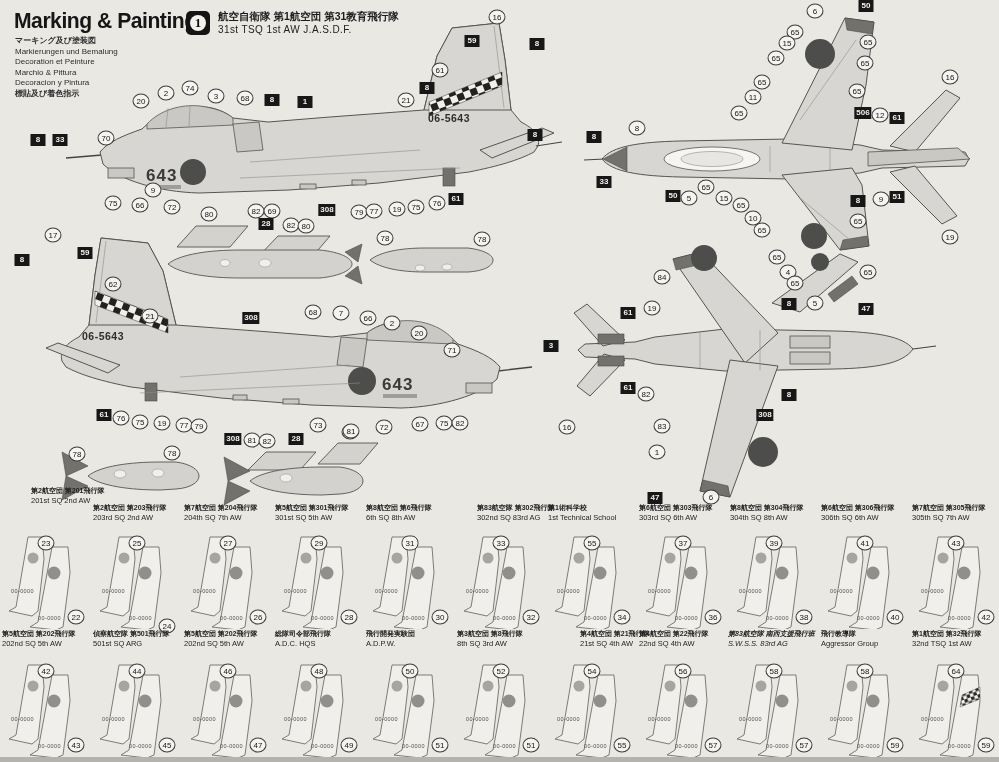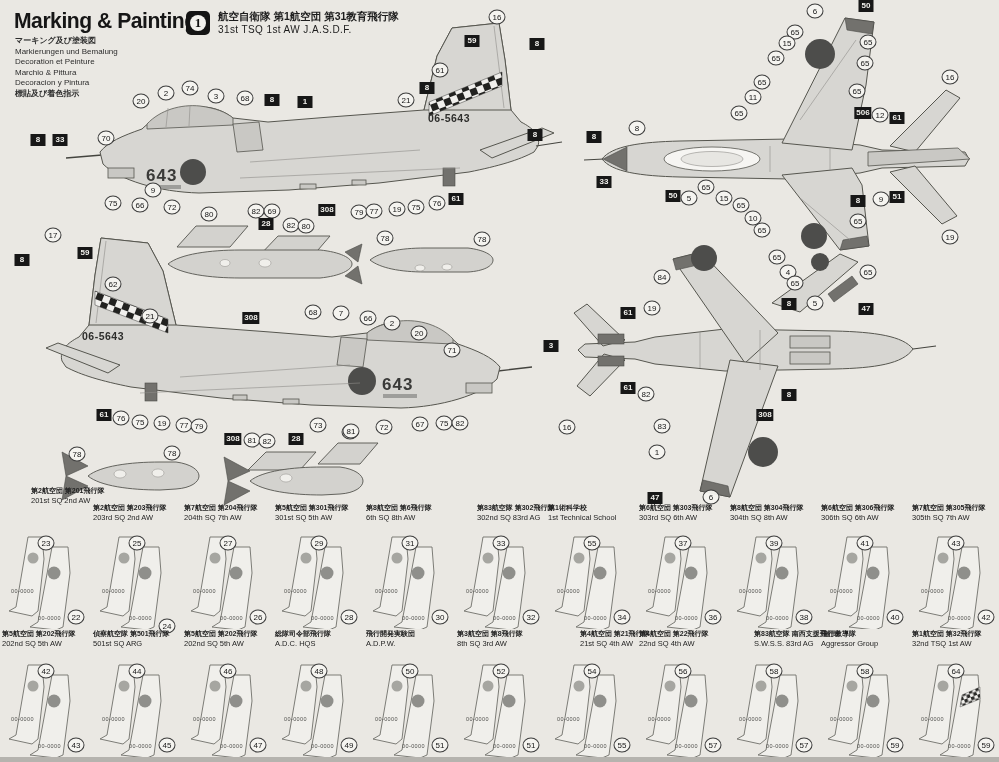--- a/index.html
+++ b/index.html
@@ -392,21 +392,21 @@
       <div>6th SQ 8th AW</div>
     </div>
     <svg class="tailsvg" viewBox="0 0 91 98" style="left: 366px; top: 531px;">
       <path d="M7,80 L14,76 26,6 40,6 42,28 36,80 30,85 Z" class="fin"></path>
       <path d="M28,96 L36,91 50,16 66,16 68,42 61,96 54,99 Z" class="fin"></path>
       <circle cx="52" cy="42" r="6.5" class="emb"></circle>
       <circle cx="31" cy="27" r="5.5" class="emb2"></circle>
       <text x="9" y="62" class="ser">00-0000</text>
       <text x="36" y="89" class="ser">00-0000</text>
     </svg>
-    <div class="co" style="left: 410px; top: 543px;">31</div>
+    <div class="co" style="left: 410px; top: 543px; border-radius: 7px;">31</div>
     <div class="co" style="left: 440px; top: 617px;">30</div>
     <div class="tlabel" style="left: 477px; top: 503px;">
       <div>第83航空隊 第302飛行隊</div>
       <div>302nd SQ 83rd AG</div>
     </div>
     <svg class="tailsvg" viewBox="0 0 91 98" style="left: 457px; top: 531px;">
       <path d="M7,80 L14,76 26,6 40,6 42,28 36,80 30,85 Z" class="fin"></path>
       <path d="M28,96 L36,91 50,16 66,16 68,42 61,96 54,99 Z" class="fin"></path>
       <circle cx="52" cy="42" r="6.5" class="emb"></circle>
       <circle cx="31" cy="27" r="5.5" class="emb2"></circle>
@@ -590,21 +590,21 @@
     <svg class="tailsvg" viewBox="0 0 91 98" style="left: 639px; top: 659px;">
       <path d="M7,80 L14,76 26,6 40,6 42,28 36,80 30,85 Z" class="fin"></path>
       <path d="M28,96 L36,91 50,16 66,16 68,42 61,96 54,99 Z" class="fin"></path>
       <circle cx="52" cy="42" r="6.5" class="emb"></circle>
       <circle cx="31" cy="27" r="5.5" class="emb2"></circle>
       <text x="9" y="62" class="ser">00-0000</text>
       <text x="36" y="89" class="ser">00-0000</text>
     </svg>
     <div class="co" style="left: 683px; top: 671px;">56</div>
     <div class="co" style="left: 713px; top: 745px;">57</div>
-    <div class="tlabel" style="left: 754px; top: 629px;">
+    <div class="tlabel" style="left: 728px; top: 629px; font-style: italic;">
       <div>第83航空隊 南西支援飛行班</div>
       <div>S.W.S.S. 83rd AG</div>
     </div>
     <svg class="tailsvg" viewBox="0 0 91 98" style="left: 730px; top: 659px;">
       <path d="M7,80 L14,76 26,6 40,6 42,28 36,80 30,85 Z" class="fin"></path>
       <path d="M28,96 L36,91 50,16 66,16 68,42 61,96 54,99 Z" class="fin"></path>
       <circle cx="52" cy="42" r="6.5" class="emb"></circle>
       <circle cx="31" cy="27" r="5.5" class="emb2"></circle>
       <text x="9" y="62" class="ser">00-0000</text>
       <text x="36" y="89" class="ser">00-0000</text>

